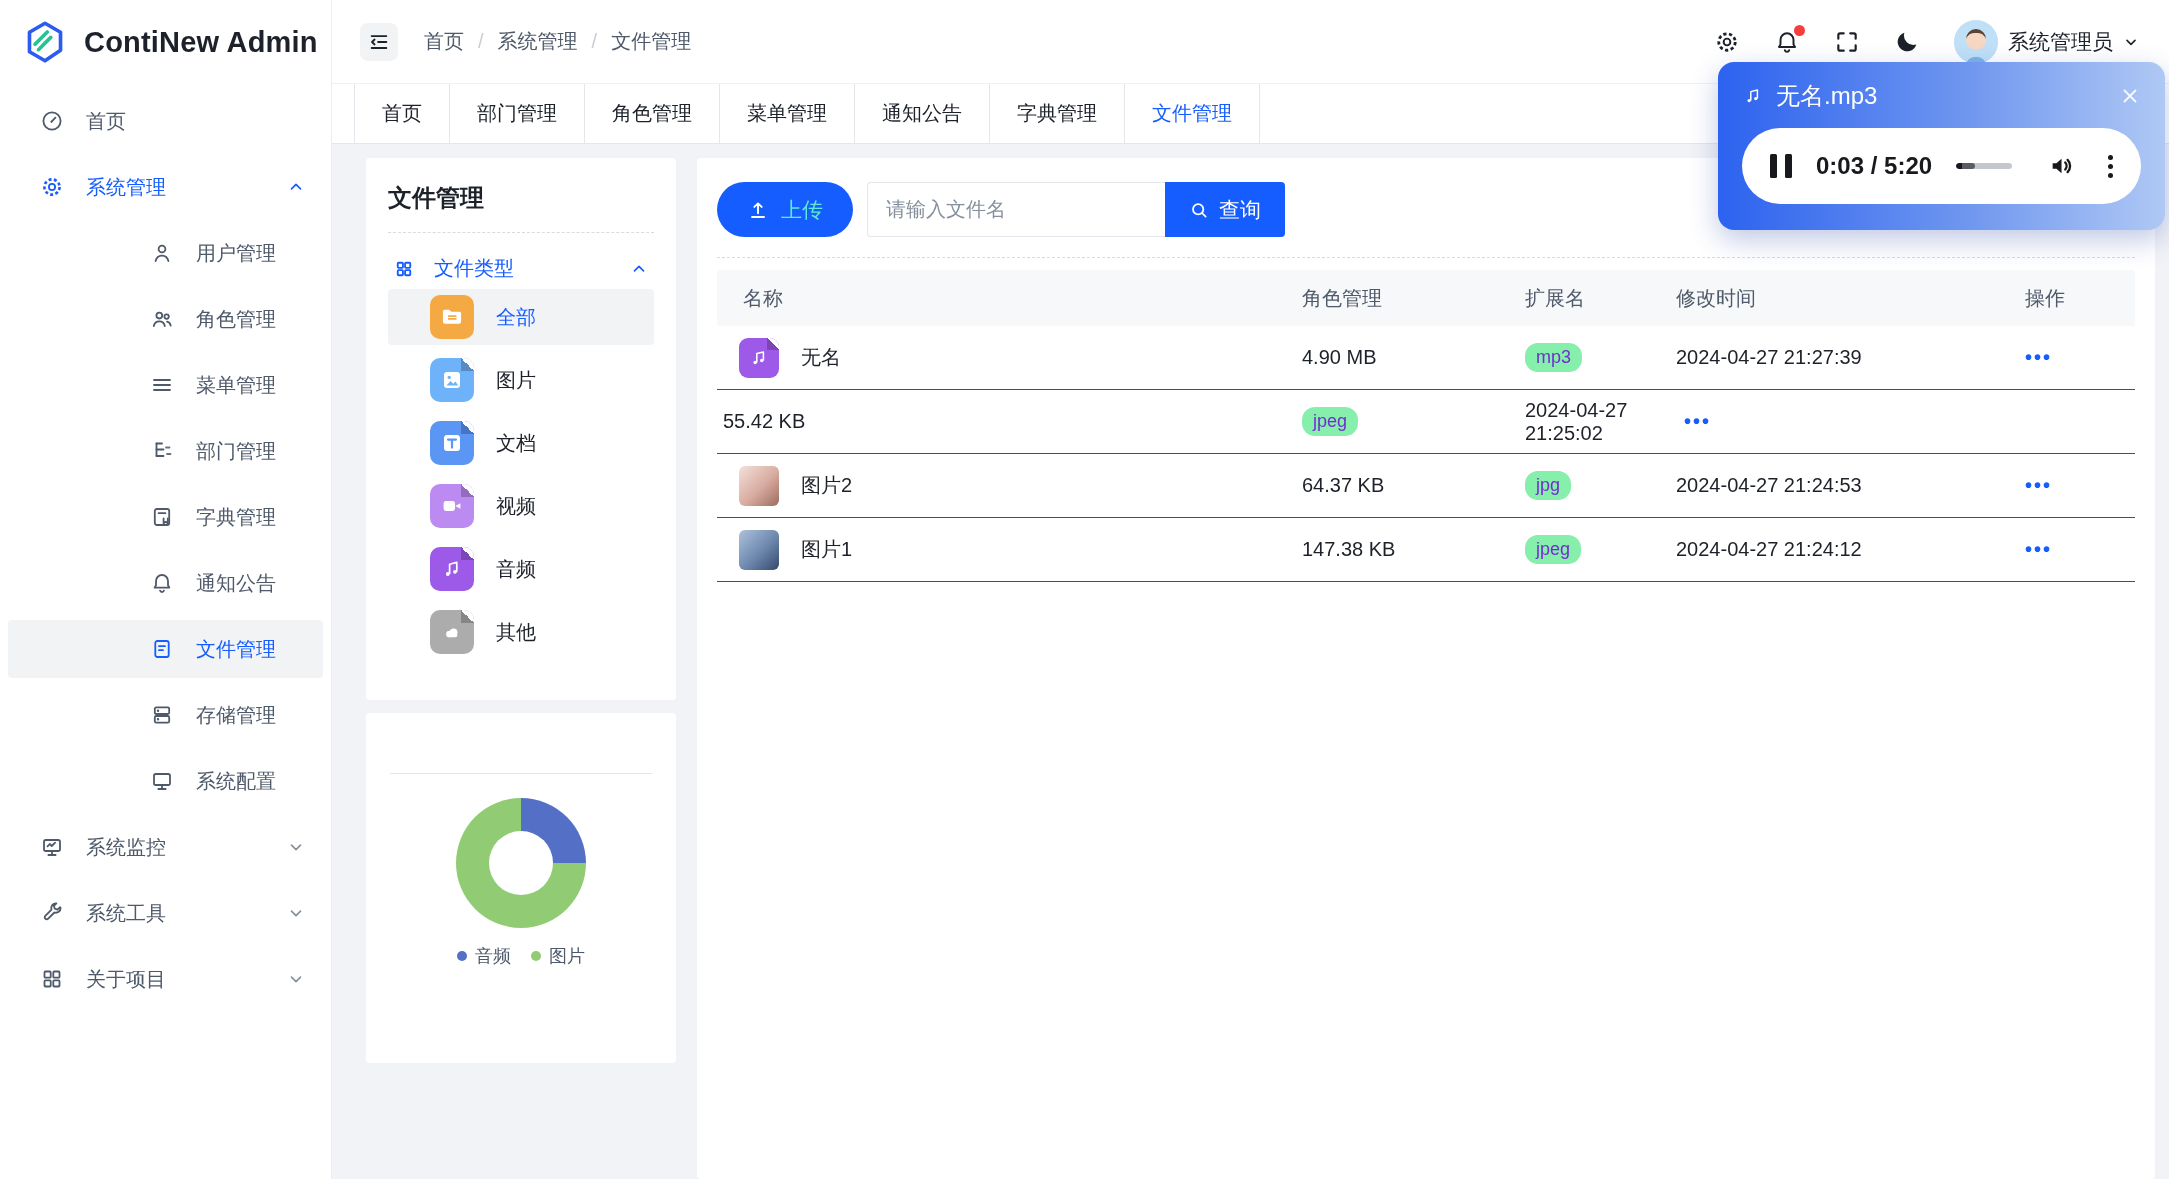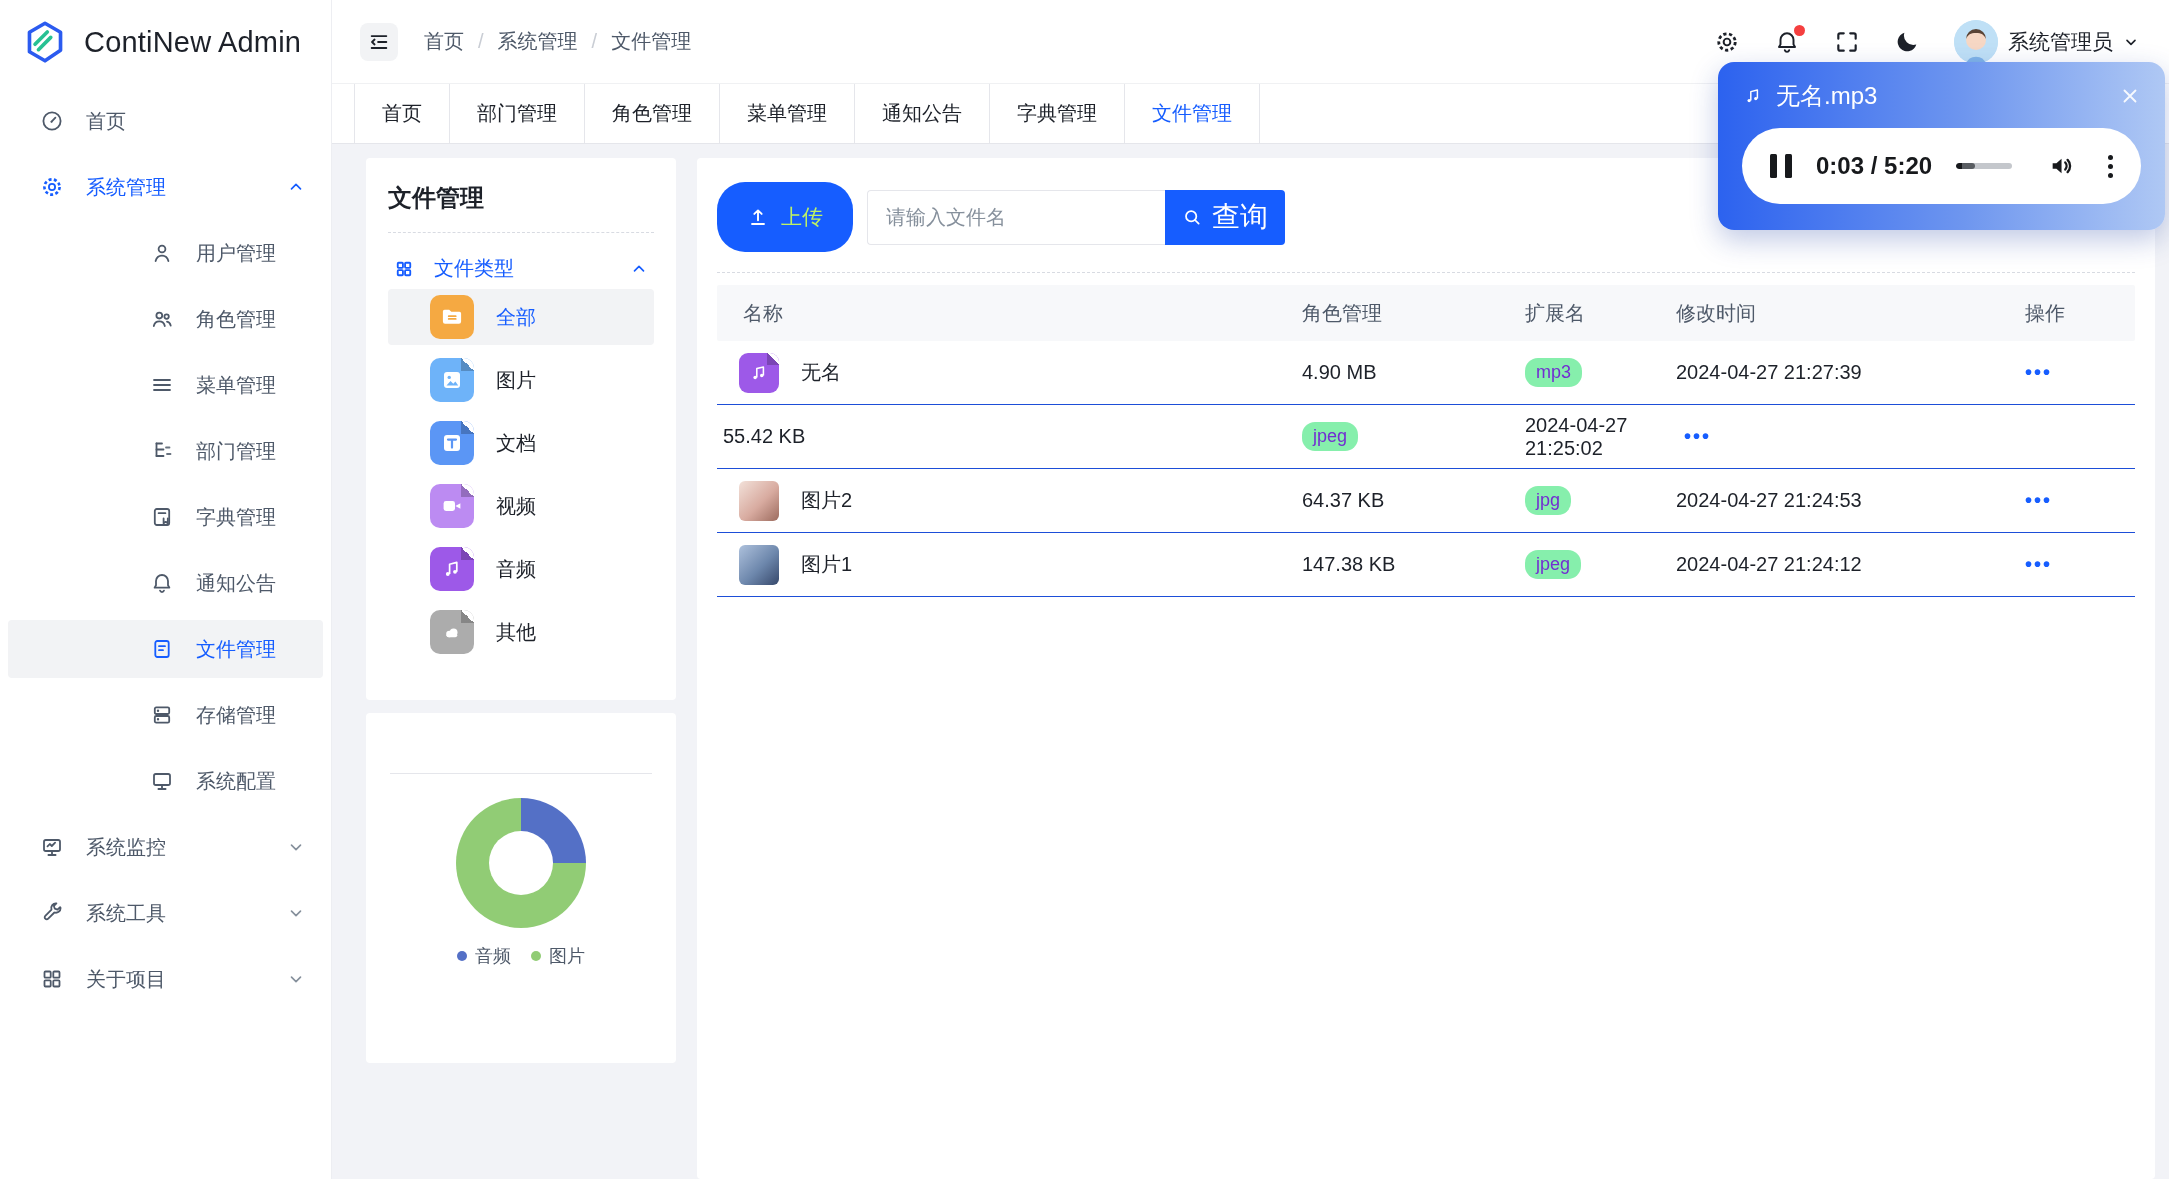--- a/index.html
+++ b/index.html
@@ -5,21 +5,21 @@
   * { margin:0; padding:0; box-sizing:border-box; }
   html,body { width:2169px; height:1179px; overflow:hidden; }
   body { font-family:"Liberation Sans", sans-serif; color:#1D2129; background:#F2F3F7; }
   svg { display:block; }
 
   .app { display:flex; width:100%; height:100%; }
 
   
   .sidebar { width:332px; min-width:332px; background:#fff; border-right:1px solid #EDEEF2; display:flex; flex-direction:column; }
   .logo { height:84px; display:flex; align-items:center; padding-left:22px; gap:16px; }
-  .logo-title { font-size:29px; font-weight:normal; color:#1D2129; letter-spacing:.2px;text-align:center; }
+  .logo-title { font-size:29px; font-weight:bold; color:#1D2129; letter-spacing:.2px;text-align:center; }
   .nav { flex:1; padding:8px 8px 0; }
   .nav-item { height:58px; margin-bottom:8px; display:flex; align-items:center; gap:22px; padding:0 18px 0 32px; border-radius:4px; color:#4E5969; font-size:20px; cursor:pointer; }
   .nav-item .nicon { width:24px; height:24px; color:#4E5969; flex:none; }
   .nav-item.sub { padding-left:142px; }
   .nav-item.active { background:#F2F3F5; color:#165DFF; }
   .nav-item.active .nicon { color:#165DFF; }
   .nav-item.group-open { color:#165DFF; }
   .nav-item.group-open .nicon { color:#165DFF; }
   .nav-chevron { margin-left:auto; width:18px; height:18px; color:#86909C; }
   .nav-item.group-open .nav-chevron { color:#165DFF; }
@@ -71,25 +71,25 @@
   .donut-wrap { margin-top:24px; display:flex; flex-direction:column; align-items:center; }
   .donut { width:130px; height:130px; border-radius:50%; position:relative; }
   .donut::after { content:""; position:absolute; inset:33px; background:#fff; border-radius:50%; }
   .legend { margin-top:16px; display:flex; gap:20px; font-size:18px; color:#4E5969; }
   .legend-item { display:flex; align-items:center; gap:8px; cursor:pointer; }
   .legend-dot { width:10px; height:10px; border-radius:50%; }
 
   
   .table-card { flex:1; padding:24px 20px 0; display:flex; flex-direction:column; min-width:0; }
   .toolbar { display:flex; align-items:center; }
-  .btn-upload { height:70px; border-radius:28px; background:#165DFF; color:#bef264; border:none; font-size:21px; display:flex; align-items:center; gap:12px; padding:12px 30px; cursor:pointer; font-family:inherit; }
+  .btn-upload { height:55px; border-radius:28px; background:#165DFF; color:#5eead4; border:none; font-size:21px; display:flex; align-items:center; gap:12px; padding:12px 30px; cursor:pointer; font-family:inherit; }
   .search-box { display:flex; margin-left:14px; }
   .search-input { width:298px; height:55px; border:1px solid #E5E6EB; border-right:none; border-radius:4px 0 0 4px; font-size:20px; padding:0 18px; color:#1D2129; outline:none; font-family:inherit; }
   .search-input::placeholder { color:#86909C; }
-  .btn-query { height:55px; width:120px; background:#165DFF; color:#fff; border:none; border-radius:0 4px 4px 0; font-size:28px; display:flex; align-items:center; justify-content:center; gap:10px; cursor:pointer; font-family:inherit; }
+  .btn-query { height:55px; width:120px; background:#165DFF; color:#fff; border:none; border-radius:0 4px 4px 0; font-size:21px; display:flex; align-items:center; justify-content:center; gap:10px; cursor:pointer; font-family:inherit; }
   .toolbar-div { border-top:1px dashed #D8DBE2; margin-top:20px; }
 
   .ftable { margin-top:12px; }
   .trow { display:grid; grid-template-columns:579px 223px 151px 341px 1fr; align-items:center; }
   .thead { height:56px; background:#F7F8FA; color:#4E5969; font-size:20px; border-radius:2px; }
   .tbody-row { height:64px; border-bottom:1px solid #1d4ed8; font-size:20px; color:#1D2129; }
   .cell { padding-left:6px; }
   .cell-name { padding-left:22px; display:flex; align-items:center; gap:22px; }
   .thumb { width:40px; height:40px; border-radius:6px; flex:none; }
   .thumb.t-photo3 { background:linear-gradient(135deg,#cfa489 10%,#8a5a44 55%,#3c2a22 100%); }

